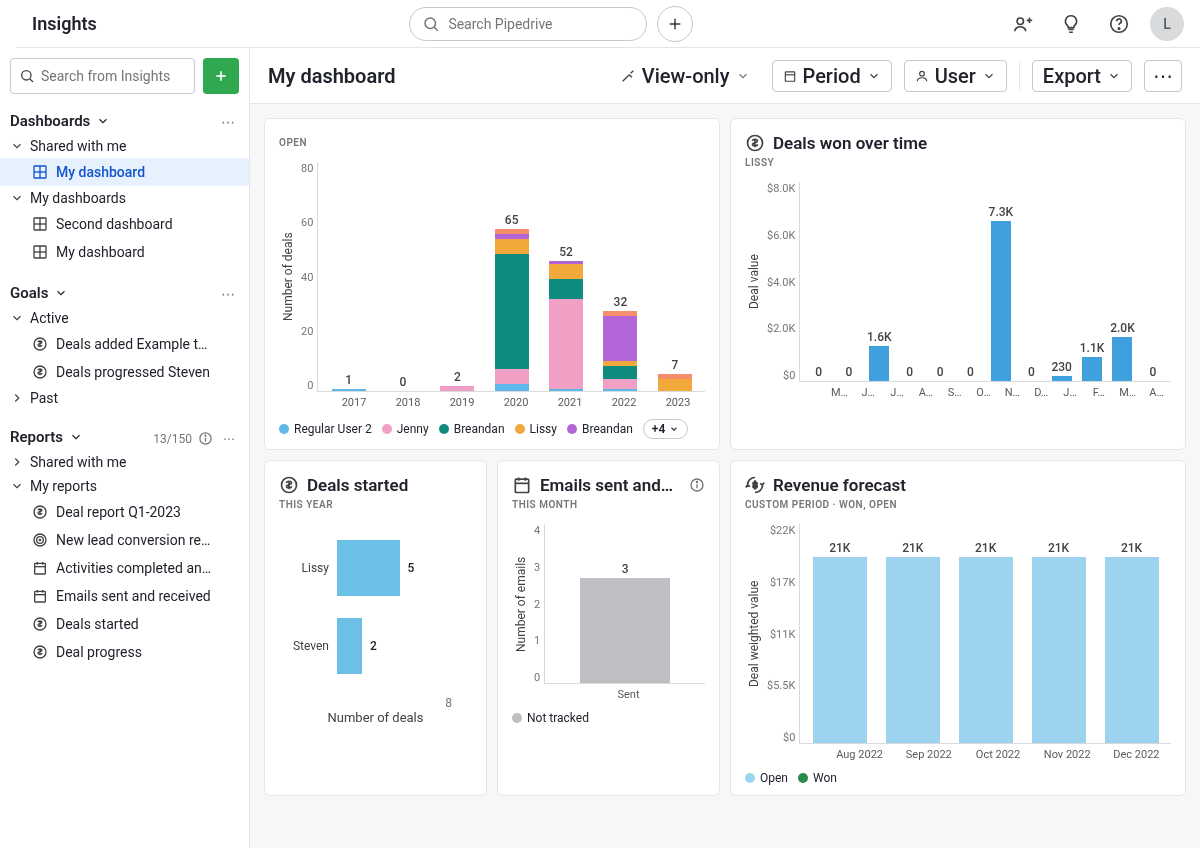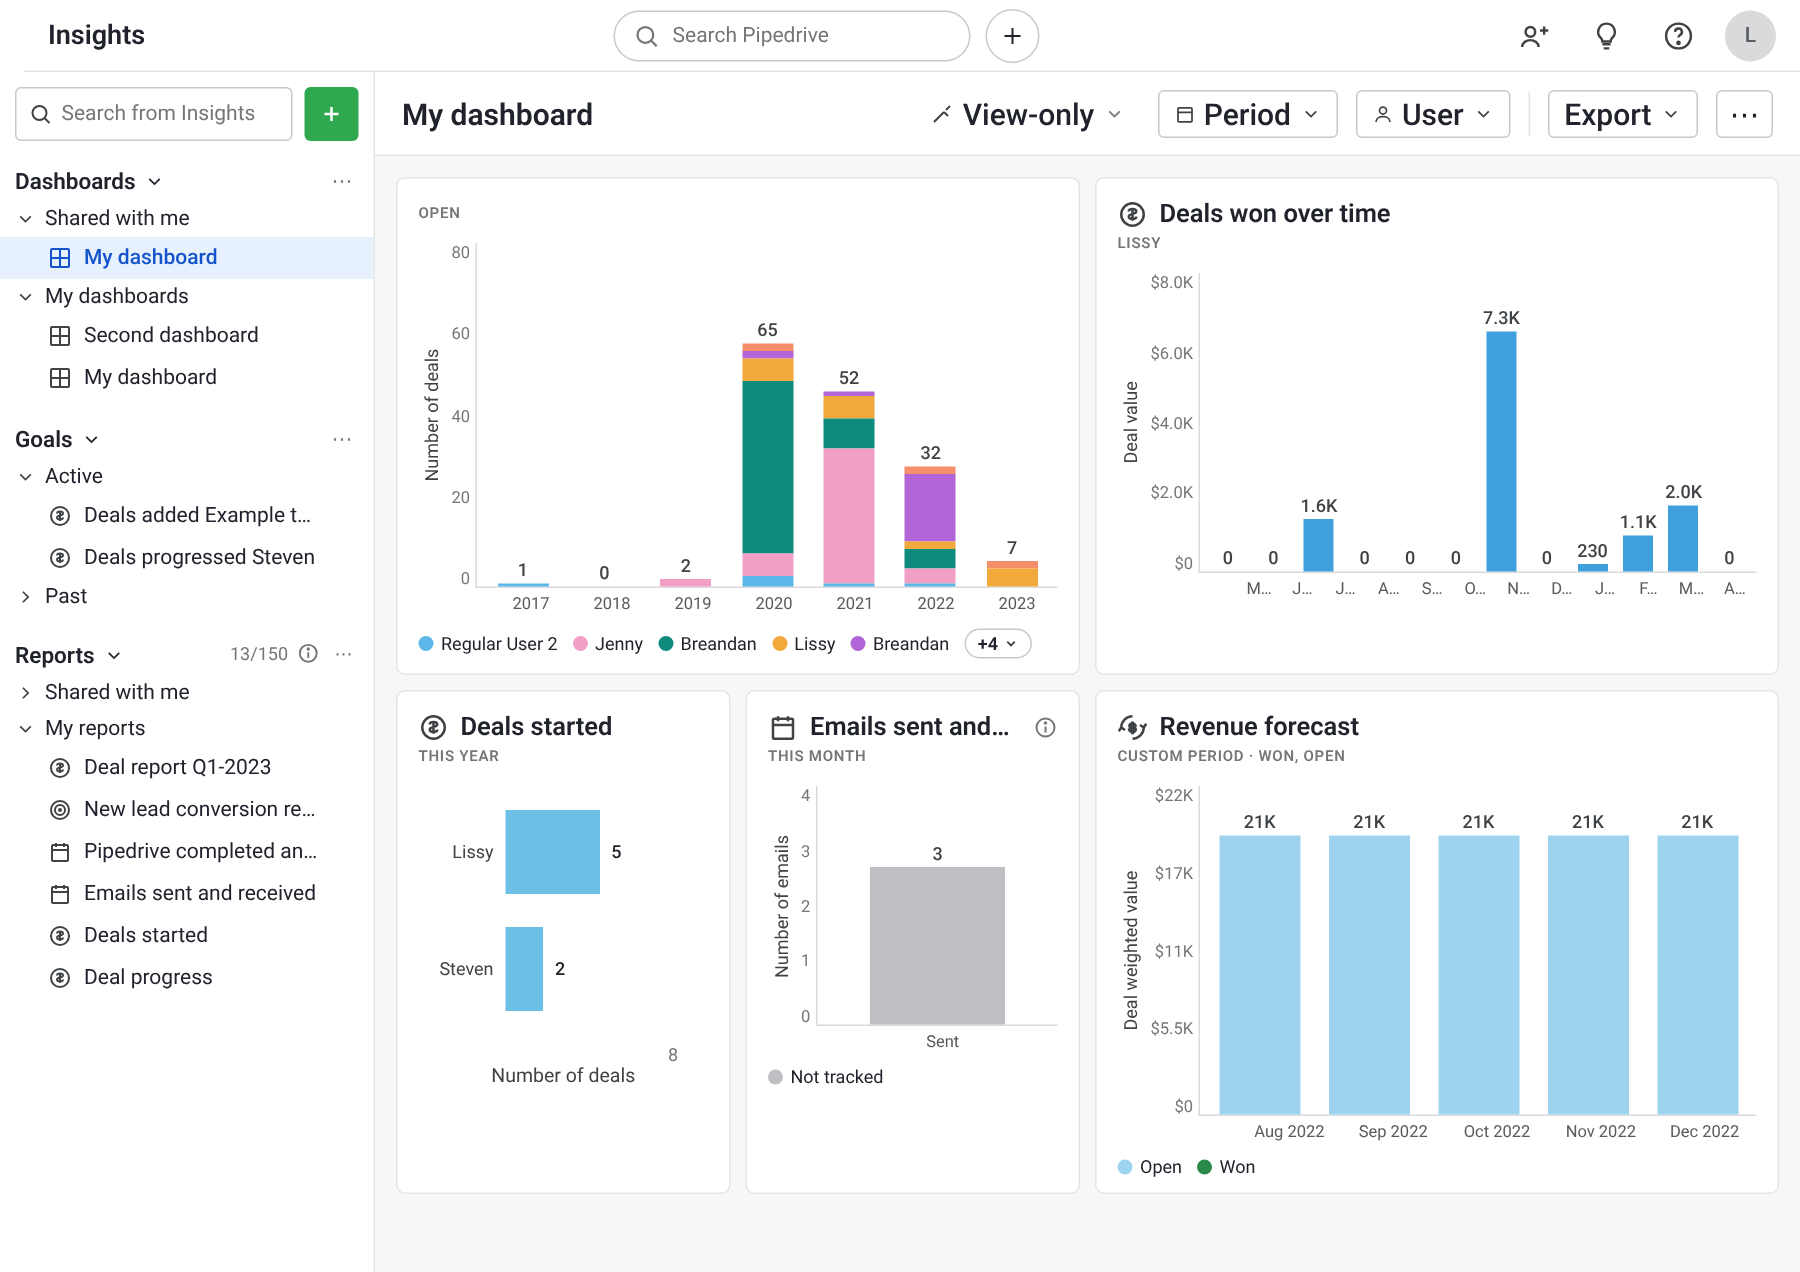--- a/index.html
+++ b/index.html
@@ -10,21 +10,21 @@
 .search-global { width: 238px; height: 27px; border:1px solid #c7c8cb; border-radius: 20px; display:flex; align-items:center; padding:16px 12px; color:#747678; gap:8px; }
 .circle-btn { width:36px; height:36px; border:1px solid #c7c8cb; border-radius:50%; display:flex; align-items:center; justify-content:center; cursor:pointer; color:#21232c; }
 .topbar .right { display:flex; align-items:center; gap:14px; }
 .icon-btn { width:34px; height:34px; display:flex; align-items:center; justify-content:center; cursor:pointer; color:#404346; border-radius:50%; }
 .avatar { width:34px; height:34px; border-radius:50%; background:#d9dadb; display:flex; align-items:center; justify-content:center; font-size:14px; color:#585a5e; font-weight:500; }
 .layout { display:flex; height:calc(848px - 48px); }
 .sidebar { width:250px; border-right:1px solid #e5e5e6; padding:10px 0 0 0; overflow-y:auto; flex-shrink:0; }
 .sb-searchrow { display:flex; gap:8px; padding:0 10px 10px 10px; }
 .sb-search { flex:1; height:36px; border:1px solid #c7c8cb; border-radius:4px; display:flex; align-items:center; padding:0 8px; gap:6px; color:#747678; }
 .sb-add { width:36px; height:36px; background:#2fa84f; border-radius:4px; display:flex; align-items:center; justify-content:center; color:#fff; cursor:pointer; }
-.sb-section { padding:8px 10px 4px 10px; display:flex; align-items:flex-start; justify-content:space-between; }
+.sb-section { padding:8px 10px 4px 10px; display:flex; align-items:flex-end; justify-content:space-between; }
 .sb-section-left { display:flex; align-items:center; gap:6px; font-weight:600; font-size:15px; }
 .sb-group { padding:4px 10px 4px 10px; display:flex; align-items:center; gap:6px; font-size:14px; color:#21232c; }
 .sb-item { padding:6px 10px 6px 32px; display:flex; align-items:center; gap:8px; cursor:pointer; font-size:14px; }
 .sb-item.sel { background:#e7f0fd; color:#1354cc; font-weight:500; }
 .sb-item.sel svg { stroke:#1354cc; }
 .sb-meta { display:flex; align-items:center; gap:6px; font-size:12px; color:#747678; }
 .chev { width:14px; height:14px; }
 .dots { cursor:pointer; color:#747678; padding:0 4px; }
 .main { flex:1; background:#f7f7f8; overflow:auto; }
 .main-header { height:56px; background:#fff; border-bottom:1px solid #e5e5e6; display:flex; align-items:center; padding:0 18px; gap:12px; }
@@ -252,21 +252,21 @@
         </svg>
         <span>New lead conversion re…</span>
       </div>
     <div class="sb-item">
         <svg width="16" height="16" viewBox="0 0 24 24" fill="none" stroke="#404346" stroke-width="2">
           <rect x="4" y="5" width="16" height="16" rx="1"></rect>
           <line x1="4" y1="10" x2="20" y2="10"></line>
           <line x1="8" y1="3" x2="8" y2="7"></line>
           <line x1="16" y1="3" x2="16" y2="7"></line>
         </svg>
-        <span>Pipedrive completed an…</span>
+        <span>Activities completed an…</span>
       </div>
     <div class="sb-item">
         <svg width="16" height="16" viewBox="0 0 24 24" fill="none" stroke="#404346" stroke-width="2">
           <rect x="4" y="5" width="16" height="16" rx="1"></rect>
           <line x1="4" y1="10" x2="20" y2="10"></line>
           <line x1="8" y1="3" x2="8" y2="7"></line>
           <line x1="16" y1="3" x2="16" y2="7"></line>
         </svg>
         <span>Emails sent and received</span>
       </div>

